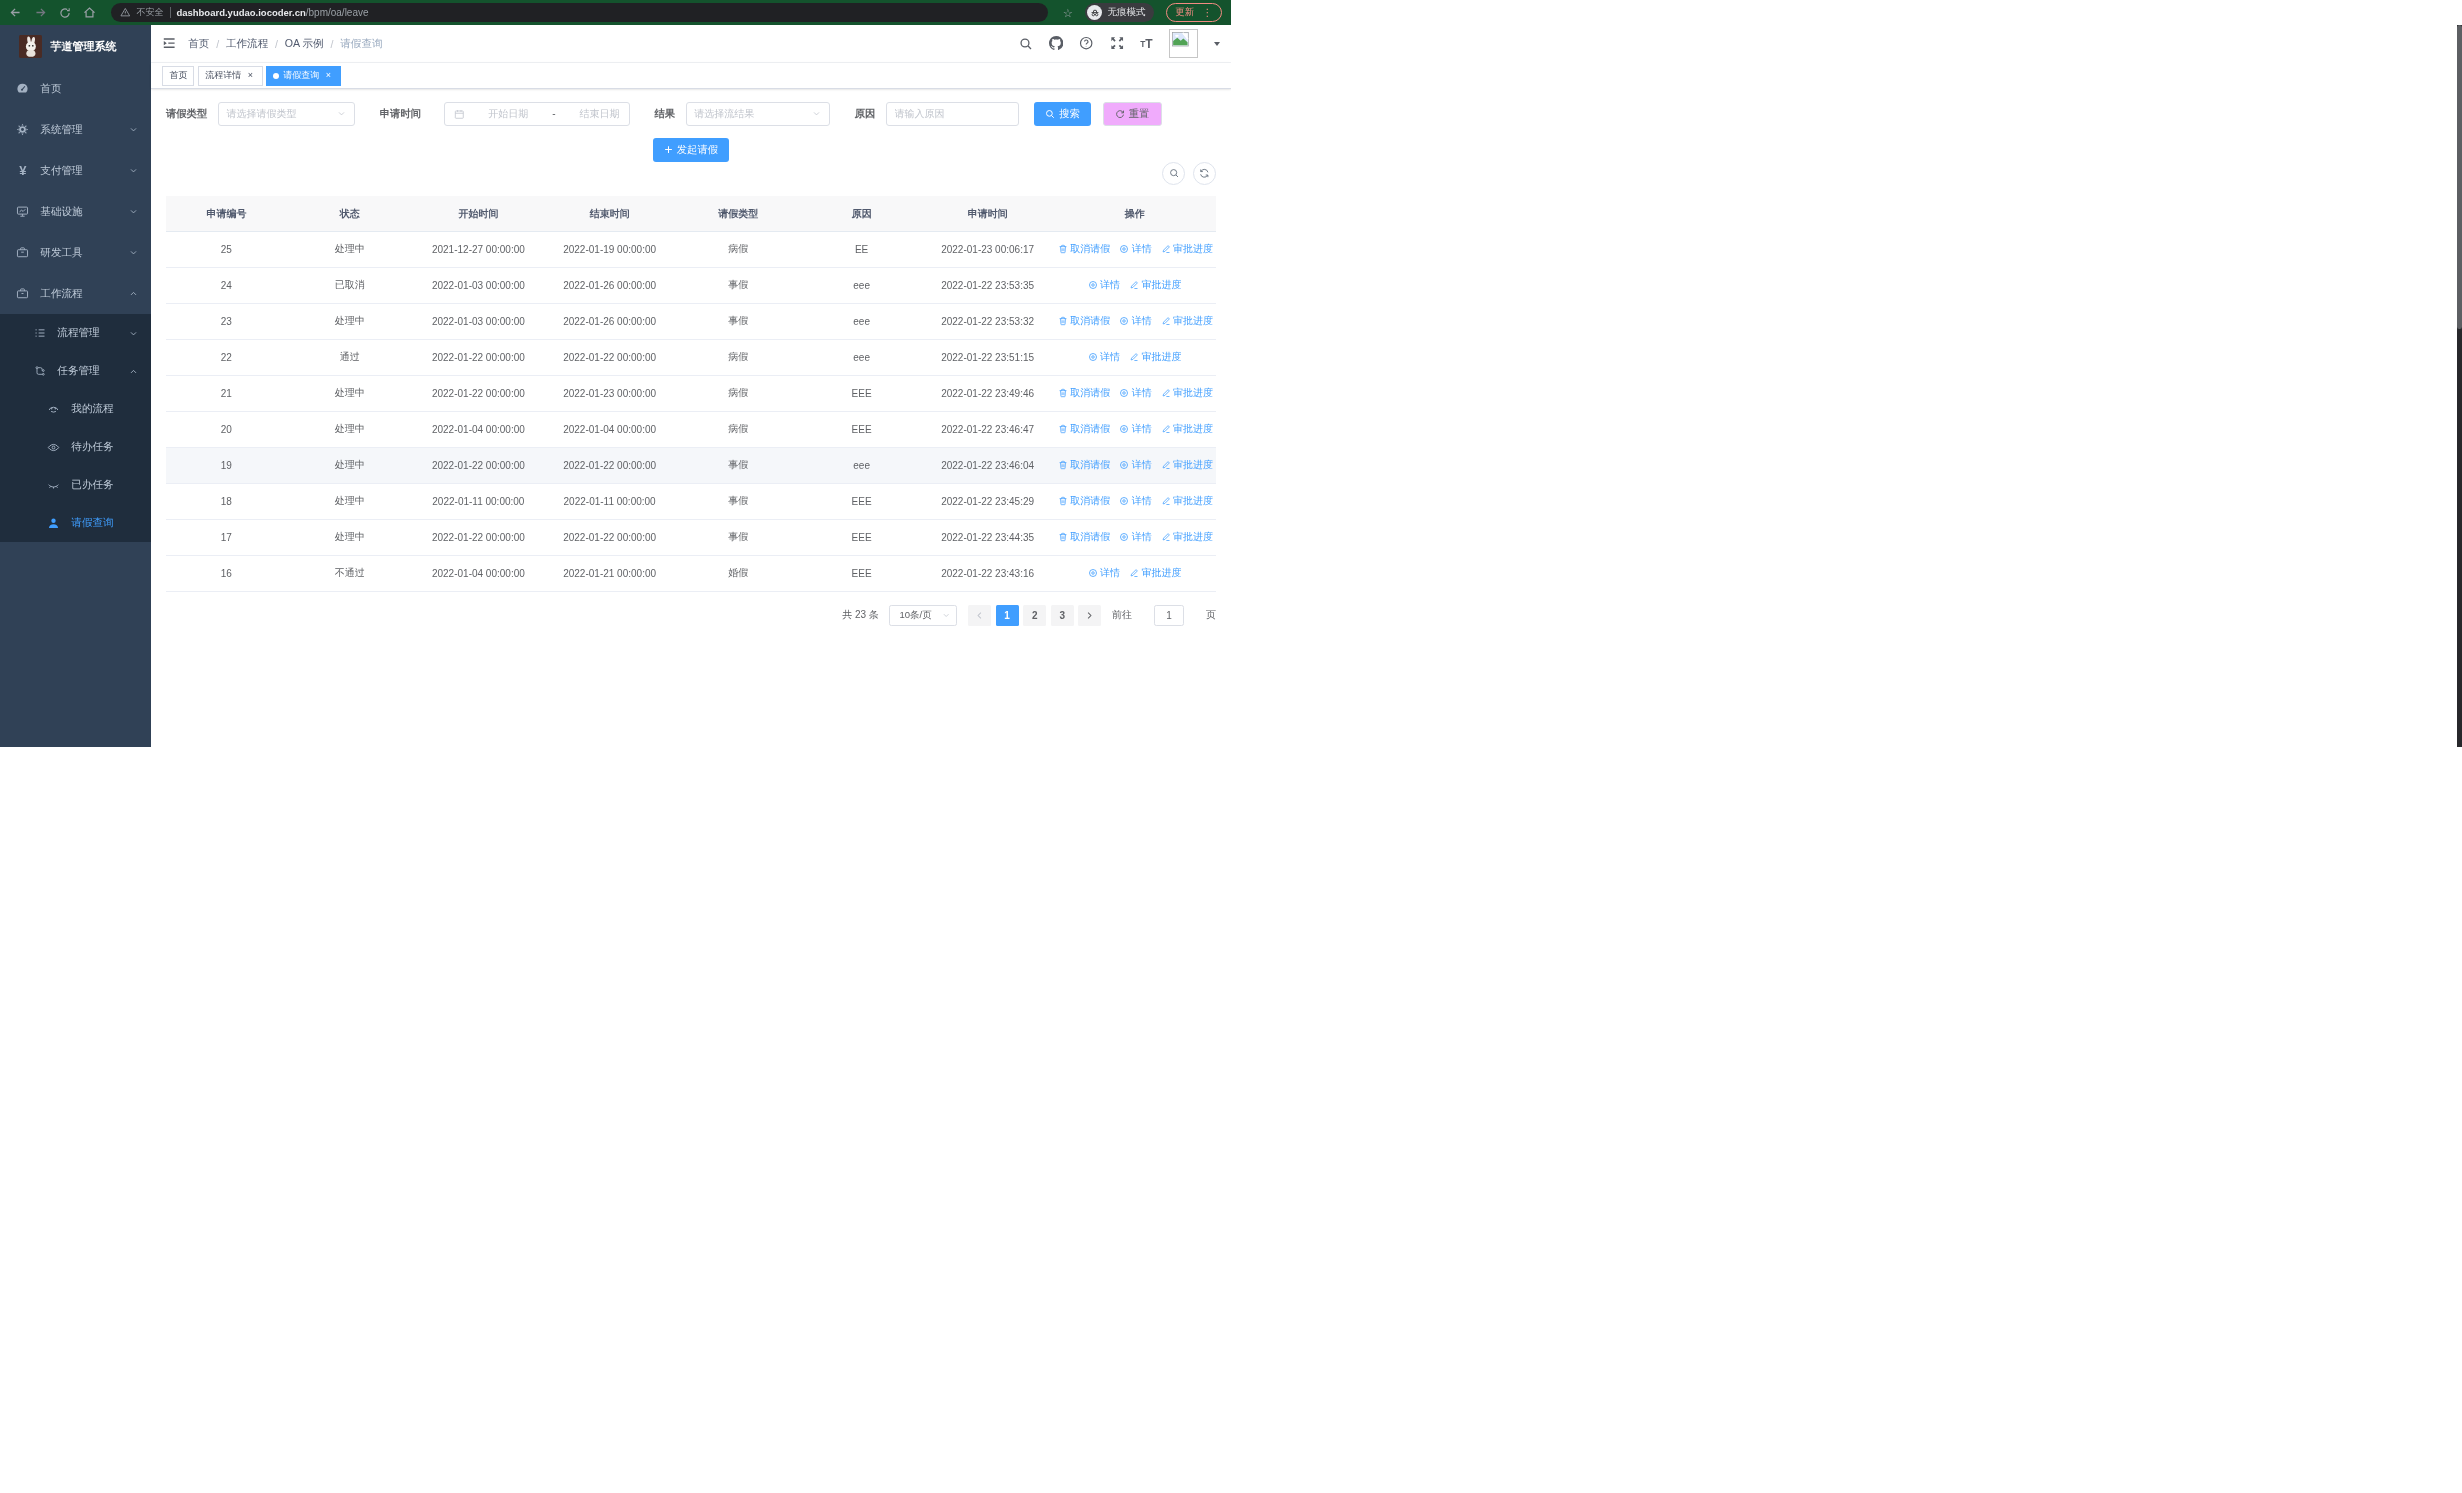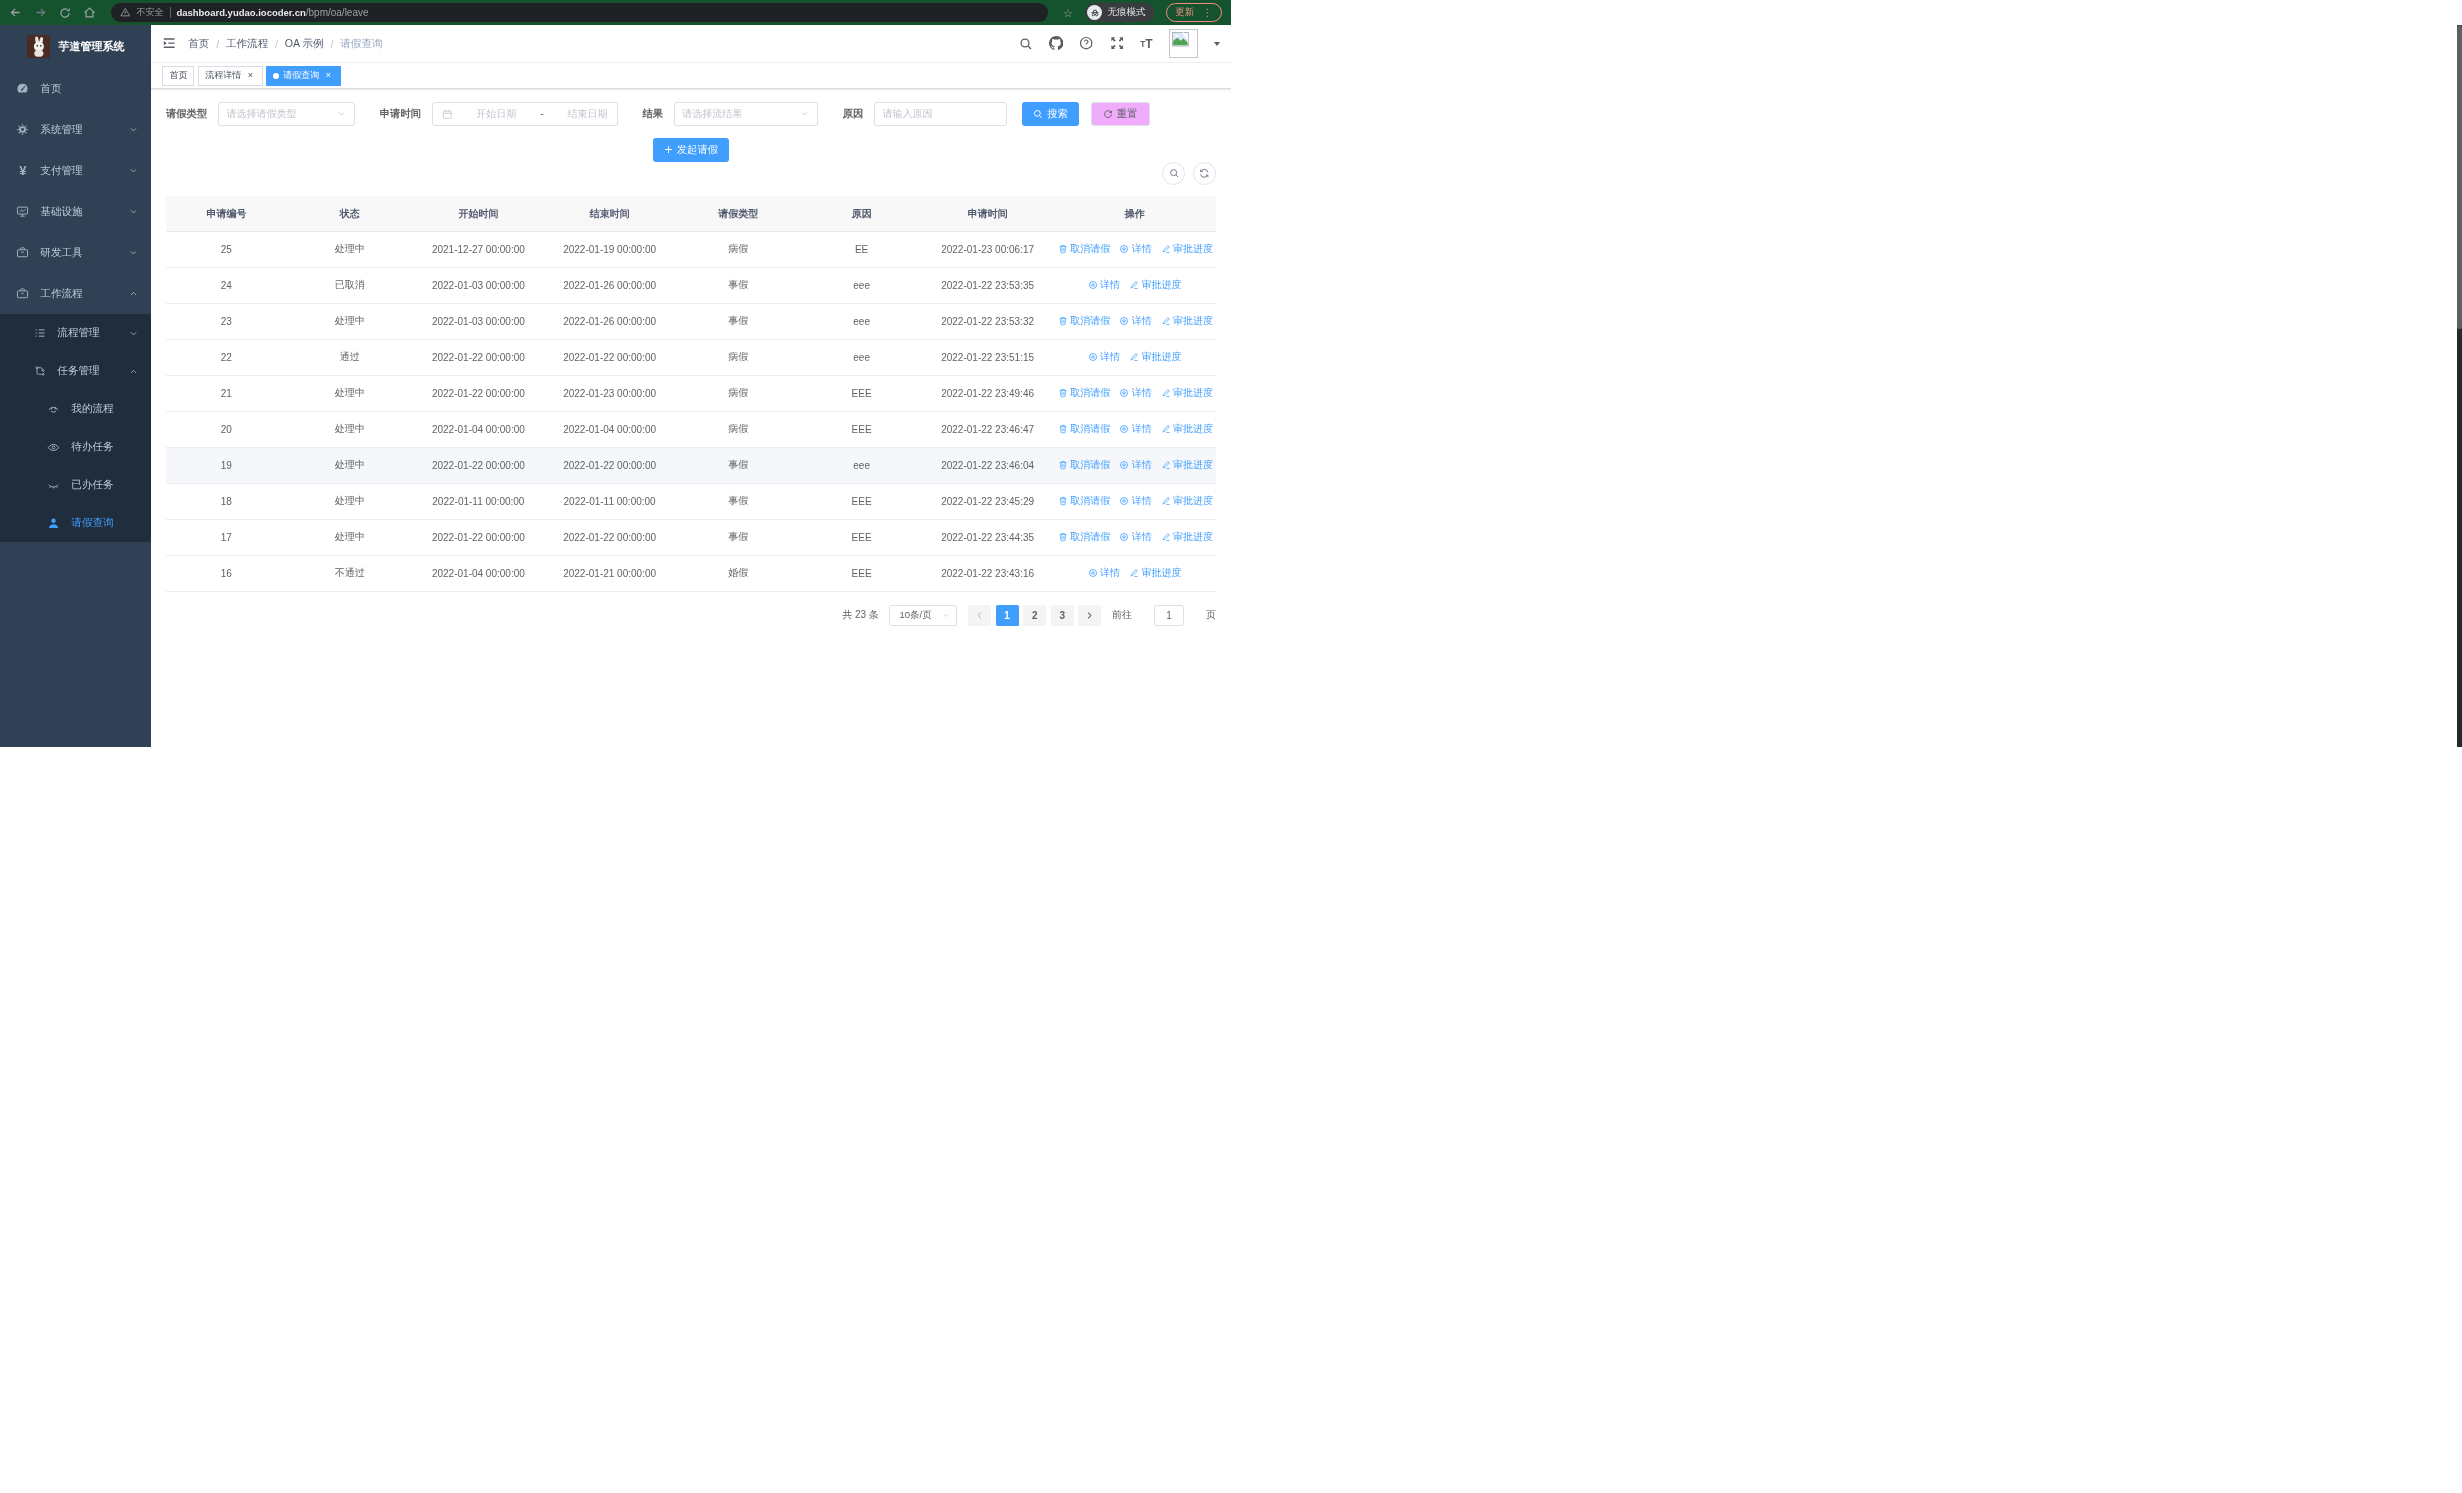--- a/index.html
+++ b/index.html
@@ -25,21 +25,21 @@
   .update-pill { border:1.1px solid #f28b82; color:#f28b82; border-radius:10px;
     height:19px; display:flex; align-items:center; gap:8.4px; padding:0 8.4px; cursor:pointer; }
   .update-text { font-size:9.5px; }
   .kebab { font-size:10px; letter-spacing:0; line-height:7.6px; }
 
   
   .app { display:flex; height:722px; }
 
   
   .sidebar { width:151px; flex-shrink:0; background:#304156; color:#bfcbd9; overflow:hidden; }
-  .logo-row { height:43px; display:flex; align-items:center; padding-left:27px; gap:8.4px; }
+  .logo-row { height:43px; display:flex; align-items:center; padding-left:19px; gap:8.4px; }
   .logo-img { width:23px; height:23px; border-radius:2.3px; background:#4a2b24; overflow:hidden; flex-shrink:0; }
   .app-title { color:#fff; font-weight:700; font-size:11px; white-space:nowrap; }
   .menu-item { position:relative; display:flex; align-items:center; cursor:pointer;
     font-size:10.6px; height:41px; padding-left:16px; }
   .menu-item .mi { width:13.7px; height:13.7px; margin-right:10.6px; display:flex;
     align-items:center; justify-content:center; flex-shrink:0; color:#a3b1c2; }
   .submenu { background:#1f2d3d; }
   .menu-item.lv2 { height:38px; padding-left:33px; }
   .menu-item.lv3 { height:38px; padding-left:47px; }
   .chev { position:absolute; right:13px; color:#a3b1c2; display:flex; }
@@ -76,21 +76,21 @@
 
   
   .content { flex:1; padding:11.4px 15px; position:relative; }
   .filters { display:flex; align-items:center; margin:1.5px 0 12px; }
   .f-group { display:flex; align-items:center; margin-right:25px; }
   .f-label { font-size:10.3px; font-weight:700; color:#606266; margin-right:10.6px; white-space:nowrap; }
   .sel, .date-range { height:24px; border:0.8px solid #dcdfe6; border-radius:3px; background:#fff;
     display:flex; align-items:center; padding:0 7.6px; color:#c0c4cc; font-size:10px; cursor:pointer; }
   .sel { justify-content:space-between; }
   .sel-arrow { color:#c0c4cc; display:flex; }
-  .date-range { gap:24px; justify-content:center; cursor:text; }
+  .date-range { gap:24px; justify-content:center; cursor:text;margin-left:12px; }
   .inp { height:24px; border:0.8px solid #dcdfe6; border-radius:3px; padding:0 7.6px;
     font-size:10px; color:#606266; outline:none; font-family:inherit; }
   .inp::placeholder { color:#c0c4cc; }
   .btn { height:24px; border-radius:3px; font-size:10.3px; display:inline-flex;
     align-items:center; gap:3.8px; padding:0 11.4px; cursor:pointer; border:none; font-family:inherit; }
   .btn-primary { background:#409eff; color:#fff; }
   .btn-plain { background:#f0abfc; border:0.8px solid #dcdfe6; color:#606266; }
   .toolbar-row { display:flex; align-items:center; margin-bottom:11.4px;flex-direction:column; }
   .right-circles { margin-left:auto; display:flex; gap:7.6px; }
   .circle-btn { width:23px; height:23px; border-radius:50%; border:0.8px solid #dfe4ed;

